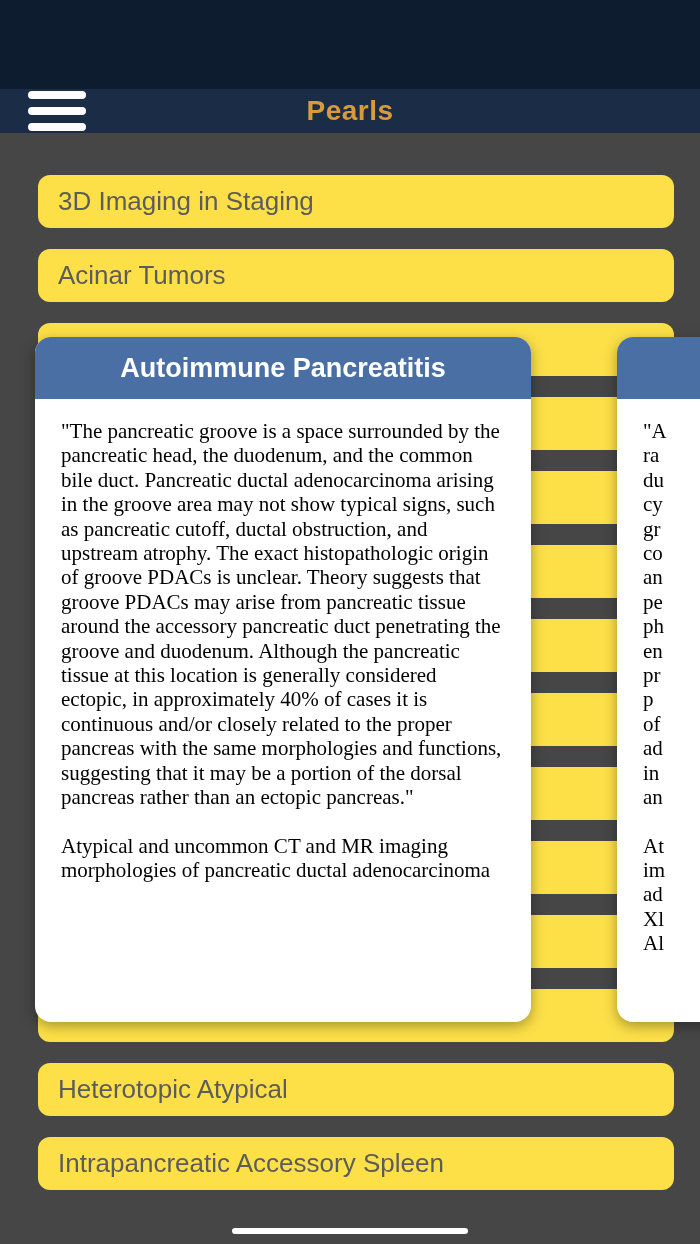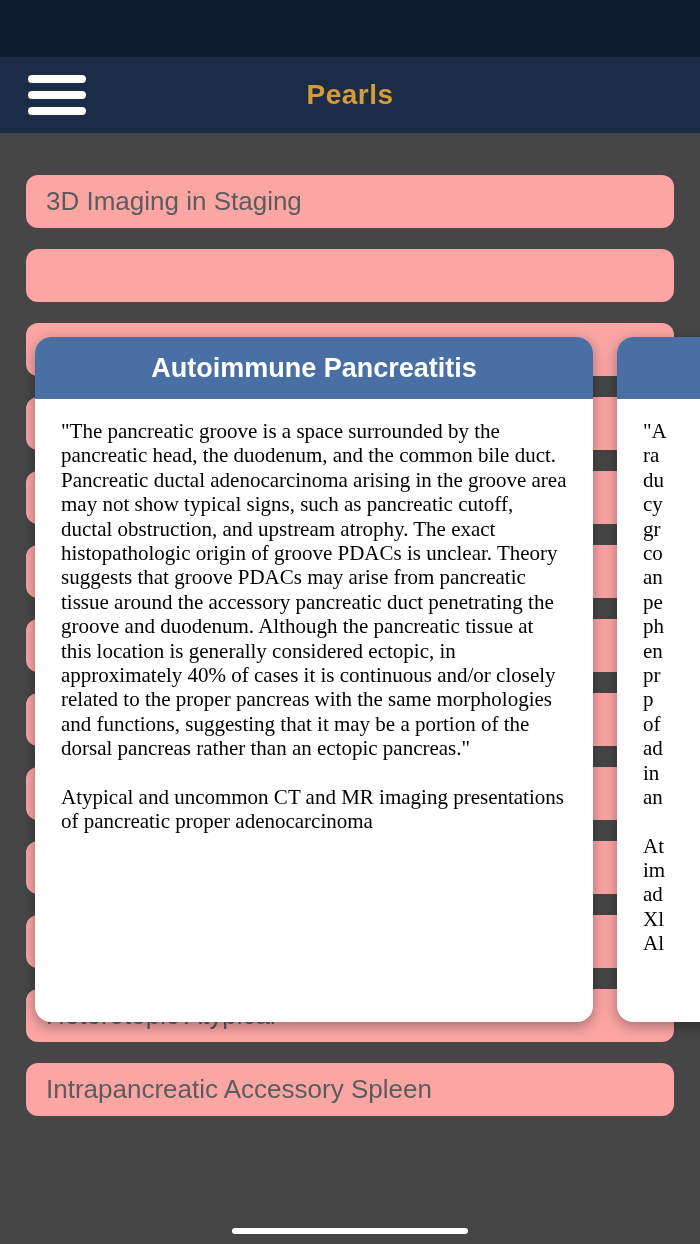--- a/index.html
+++ b/index.html
@@ -12,21 +12,21 @@
     font-family:"Liberation Sans", sans-serif;
     margin:0 auto;
   }
   
   .top-area {
     position:absolute; top:0; left:0; right:0; height:133px;
     background:#0e1c2f;
     z-index:5;
   }
   .nav-bar {
-    position:absolute; left:0; right:0; bottom:0; height:76px;
+    position:absolute; left:0; right:0; bottom:0; height:44px;
     background:#1b2c47;
     display:flex; align-items:center;
   }
   .hamburger {
     position:absolute; left:28px; top:50%; transform:translateY(-50%);
     width:58px; height:40px;
     display:flex; flex-direction:column; justify-content:space-between;
     cursor:pointer;
   }
   .hamburger span {
@@ -39,31 +39,31 @@
   
   .content {
     position:absolute; top:133px; left:0; right:0; bottom:0;
     background:#464646;
     padding:42px 26px 0 26px;
     display:flex; flex-direction:column; gap:21px;
     z-index:1;
   }
   .list-item {
     flex:0 0 53px; height:53px;
-    background:#fca5a5;
+    background:#fde047;
     border-radius:12px;
     display:flex; align-items:center;
     padding-left:20px;
     color:#5c5c5c; font-size:26px;
-    overflow:hidden; white-space:nowrap;
+    overflow:hidden; white-space:nowrap;margin-left:12px;
   }
   
   .card {
     position:absolute;
-    top:337px; height:685px; width:558px;
+    top:337px; height:685px; width:496px;
     background:#ffffff;
     border-radius:16px;
     overflow:hidden;
     z-index:10;
     box-shadow:0 4px 14px rgba(0,0,0,0.35);
   }
   .card-main { left:35px; }
   .card-next { left:617px; }
   .card-header {
     height:62px;
@@ -88,20 +88,21 @@
     z-index:30;
   }
 </style>
 </head>
 <body>
 
 <div class="screen">
 
   <div class="content">
     <div class="list-item">3D Imaging in Staging</div>
+    <div class="list-item">Acinar Tumors</div>
     <div class="list-item"></div>
     <div class="list-item"></div>
     <div class="list-item"></div>
     <div class="list-item"></div>
     <div class="list-item"></div>
     <div class="list-item"></div>
     <div class="list-item"></div>
     <div class="list-item"></div>
     <div class="list-item"></div>
     <div class="list-item"></div>
@@ -117,21 +118,21 @@
         <span></span>
         <span></span>
       </div>
     </div>
   </div>
 
   <div class="card card-main">
     <div class="card-header">Autoimmune Pancreatitis</div>
     <div class="card-body">
       <div class="para1">"The pancreatic groove is a space surrounded by the pancreatic head, the duodenum, and the common bile duct. Pancreatic ductal adenocarcinoma arising in the groove area may not show typical signs, such as pancreatic cutoff, ductal obstruction, and upstream atrophy. The exact histopathologic origin of groove PDACs is unclear. Theory suggests that groove PDACs may arise from pancreatic tissue around the accessory pancreatic duct penetrating the groove and duodenum. Although the pancreatic tissue at this location is generally considered ectopic, in approximately 40% of cases it is continuous and/or closely related to the proper pancreas with the same morphologies and functions, suggesting that it may be a portion of the dorsal pancreas rather than an ectopic pancreas."</div>
-      <div class="para2">Atypical and uncommon CT and MR imaging presentations of pancreatic proper adenocarcinoma</div>
+      <div class="para2">Atypical and uncommon CT and MR imaging morphologies of pancreatic ductal adenocarcinoma</div>
     </div>
   </div>
 
   <div class="card card-next">
     <div class="card-header"></div>
     <div class="card-body">
       <div class="fragment">"A
 ra
 du
 cy

